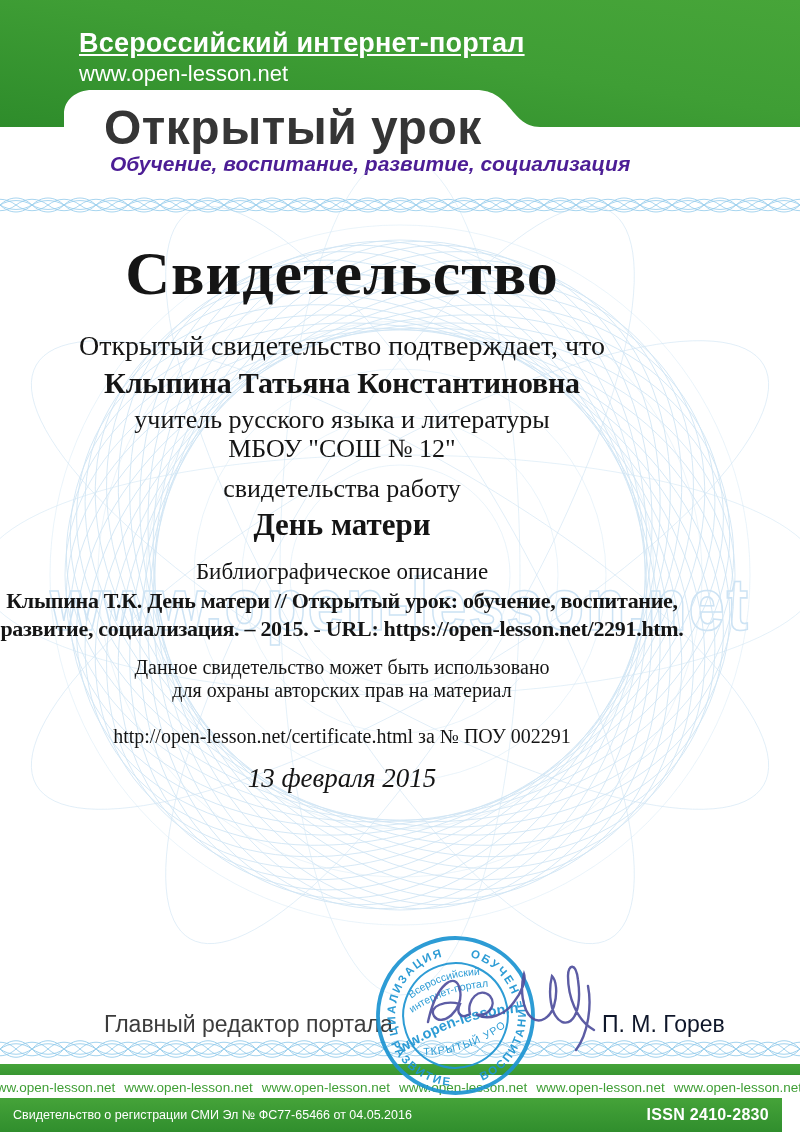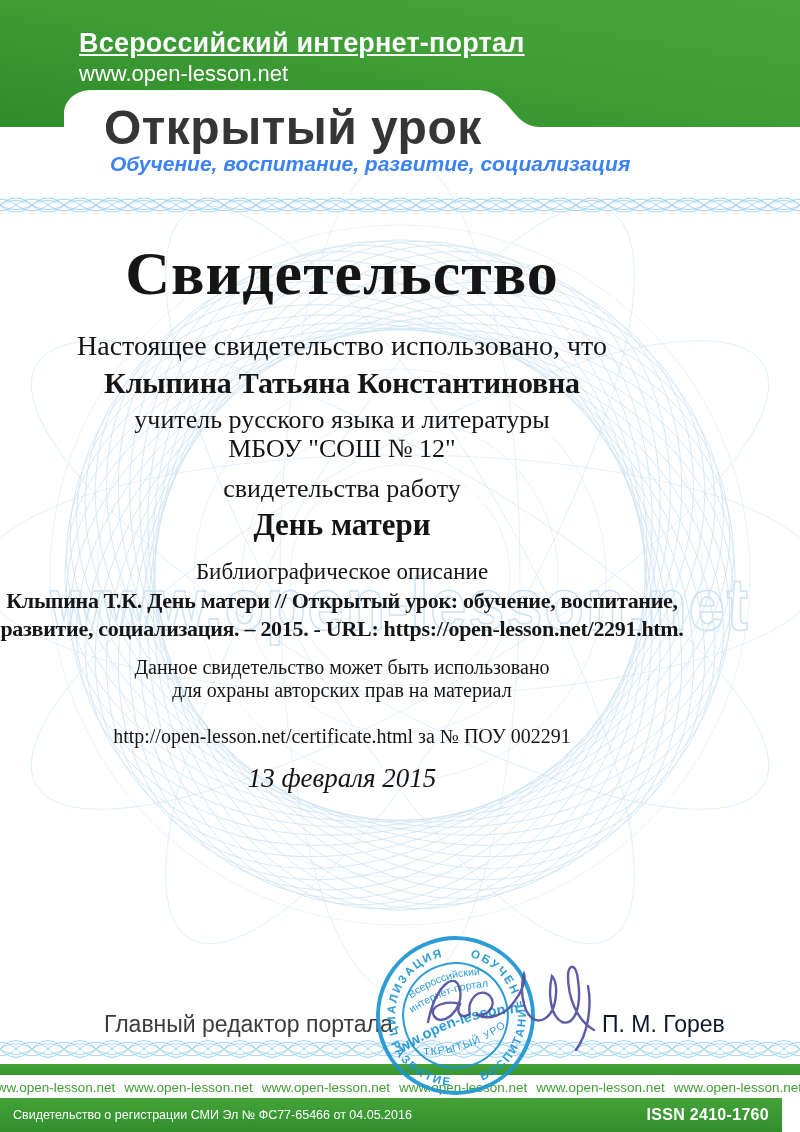--- a/index.html
+++ b/index.html
@@ -3,21 +3,21 @@
 <meta charset="utf-8">
 <style>
   html,body{margin:0;padding:0;background:#fff;}
   .page{position:relative;width:800px;height:1132px;background:#fff;overflow:hidden;
         font-family:"Liberation Sans",sans-serif;}
   .abs{position:absolute;}
   
   .portal-line{left:79px;top:28px;color:#fff;font-size:27px;font-weight:bold;letter-spacing:.2px;text-decoration:underline;}
   .portal-site{left:79px;top:61px;color:#fff;font-size:22px;}
   .brand{left:104px;top:100px;color:#353535;font-size:48px;font-weight:600;letter-spacing:.5px;}
-  .tagline{left:110px;top:152px;color:#3b82f6;font-size:21px;font-style:italic;font-weight:600;}
+  .tagline{left:110px;top:152px;color:#4c1d95;font-size:21px;font-style:italic;font-weight:600;}
   
   .ctext{left:0;width:684px;text-align:center;color:#151515;
          font-family:"Liberation Serif",serif;white-space:nowrap;}
   .title{top:238px;font-size:62px;font-weight:bold;letter-spacing:1px;}
   .confirm{top:330px;font-size:28px;}
   .recipient{top:366px;font-size:30px;font-weight:bold;letter-spacing:-.2px;}
   .position{top:405px;font-size:26px;}
   .school{top:434px;font-size:26px;}
   .action{top:474px;font-size:26px;}
   .work{top:507px;font-size:31px;font-weight:bold;}
@@ -132,21 +132,21 @@
         <circle cx="400" cy="405" r="302" opacity="0.55"></circle>
         <circle cx="400" cy="405" r="350" opacity="0.55"></circle>
       </g>
   </svg>
 
   <svg class="abs watermark" width="800" height="100" viewBox="0 0 800 100">
     <text x="400" y="74" text-anchor="middle" font-family="Liberation Sans, sans-serif" font-size="74" font-weight="bold" letter-spacing="2" textLength="700" lengthAdjust="spacingAndGlyphs" fill="none" stroke="#cde3f4" stroke-width="1.6">www.open-lesson.net</text>
   </svg>
 
   <div class="abs ctext title z2">Свидетельство</div>
-  <div class="abs ctext confirm z2">Настоящее свидетельство использовано, что</div>
+  <div class="abs ctext confirm z2">Открытый свидетельство подтверждает, что</div>
   <div class="abs ctext recipient z2">Клыпина Татьяна Константиновна</div>
   <div class="abs ctext position z2">учитель русского языка и литературы</div>
   <div class="abs ctext school z2">МБОУ "СОШ № 12"</div>
   <div class="abs ctext action z2">свидетельства работу</div>
   <div class="abs ctext work z2">День матери</div>
   <div class="abs ctext biblio-label z2">Библиографическое описание</div>
   <div class="abs ctext biblio1 z2">Клыпина Т.К. День матери // Открытый урок: обучение, воспитание,</div>
   <div class="abs ctext biblio2 z2">развитие, социализация. – 2015. - URL: https://open-lesson.net/2291.htm.</div>
   <div class="abs ctext usage1 z2">Данное свидетельство может быть использовано</div>
   <div class="abs ctext usage2 z2">для охраны авторских прав на материал</div>
@@ -195,16 +195,16 @@
       <path d="M176 36 C180 56 176 84 164 100"></path>
     </g>
   </svg>
 
   <div class="abs green-strip"></div>
   <div class="abs repeat-strip">
     <span>www.open-lesson.net</span><span>www.open-lesson.net</span><span>www.open-lesson.net</span><span>www.open-lesson.net</span><span>www.open-lesson.net</span><span>www.open-lesson.net</span>
   </div>
   <div class="abs footer-bar">
     <span class="footer-reg">Свидетельство о регистрации СМИ Эл № ФС77-65466 от 04.05.2016</span>
-    <span class="footer-issn">ISSN 2410-1760</span>
+    <span class="footer-issn">ISSN 2410-2830</span>
   </div>
 
 </div>
 
 </body></html>

